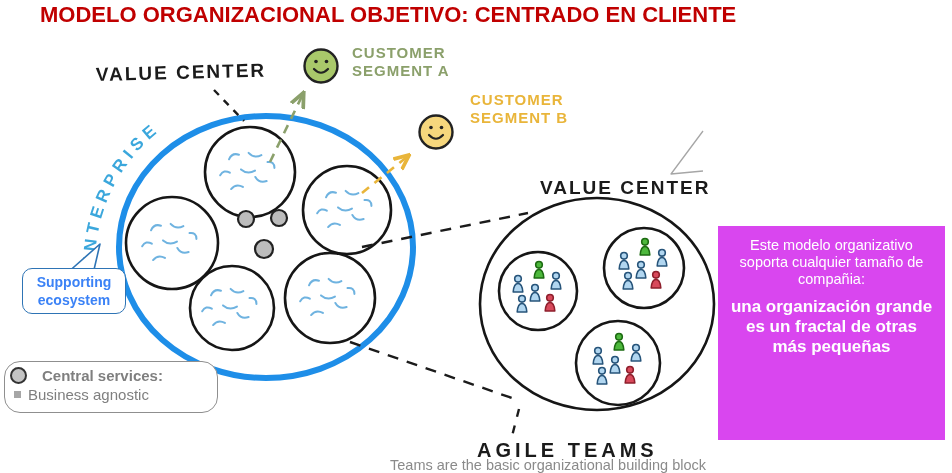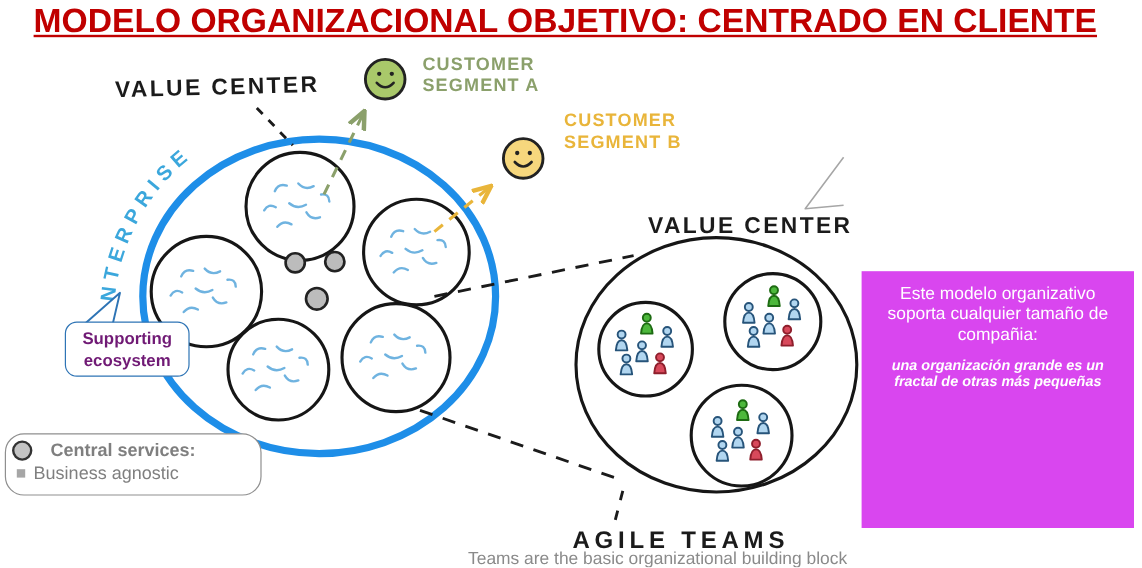--- a/index.html
+++ b/index.html
@@ -1,41 +1,41 @@
 <!DOCTYPE html>
 <html><head>
 <meta charset="utf-8">
 <style>
   html,body{margin:0;padding:0;background:#fff;}
   .stage{position:relative;width:952px;height:473px;background:#ffffff;overflow:hidden;
          font-family:"Liberation Sans",sans-serif;}
   .stage > svg{position:absolute;left:0;top:0;z-index:1;}
   svg text{font-family:"Liberation Sans",sans-serif;}
   .hand{font-weight:700;}
-  .title{position:absolute;left:28px;top:2px;z-index:2;margin:0;font-size:28px;font-weight:bold;
-         white-space:nowrap;letter-spacing:0px;font-family:"Liberation Sans",sans-serif;text-decoration:underline;}
+  .title{position:absolute;left:40px;top:2px;z-index:2;margin:0;font-size:22px;font-weight:bold;
+         white-space:nowrap;letter-spacing:0px;font-family:"Liberation Sans",sans-serif;}
   .callout{position:absolute;z-index:2;background:#fff;box-sizing:border-box;}
   .supporting{left:22px;top:268px;width:104px;border:1.6px solid #2e74b5;border-radius:10px;
               padding:4px 4px;text-align:center;font-size:14px;font-weight:bold;line-height:1.3;}
   .central{left:4px;top:361px;width:214px;border:1.2px solid #8f8f8f;border-radius:16px;
            padding:5px 8px 7px 5px;font-size:15px;color:#7f7f7f;}
   .central .hdr{display:flex;align-items:center;gap:15px;font-weight:bold;}
   .central .dot{width:13px;height:13px;border-radius:50%;background:#c4c4c4;border:2px solid #333;
                 flex:0 0 auto;}
   .central ul{list-style:none;margin:2px 0 0 0;padding:0;}
   .central li{display:flex;gap:7px;margin-top:1px;line-height:1.25;}
   .central li .sq{width:7px;height:7px;background:#a6a6a6;margin-top:5px;margin-left:4px;flex:0 0 auto;}
   .autonomy{left:697px;top:62px;width:250px;border:1.3px solid #a6a6a6;border-radius:16px;
             padding:10px 12px;font-size:15px;font-weight:bold;color:#8c8c8c;line-height:1.22;}
   .autonomy p{margin:0;}
   .autonomy p + p{margin-top:9px;}
   .fractal{left:718px;top:226px;width:227px;height:214px;padding:11px 9px;color:#fff;
            text-align:center;z-index:2;position:absolute;box-sizing:border-box;}
   .fractal p{margin:0;font-size:14.5px;line-height:1.18;}
-  .fractal .hl{font-size:12px;font-weight:bold;line-height:1.18;margin:9px 0;font-style:italic;}
+  .fractal .hl{font-size:17px;font-weight:bold;line-height:1.18;margin:9px 0;}
   .tails{position:absolute;left:0;top:0;z-index:3;pointer-events:none;}
 </style>
 </head>
 <body>
 
 <div class="stage">
 
   <h1 class="title" style="color: rgb(192, 0, 0);">MODELO ORGANIZACIONAL OBJETIVO: CENTRADO EN CLIENTE</h1>
 
   <svg width="952" height="473" viewBox="0 0 952 473">
@@ -231,21 +231,21 @@
           <circle cx="0" cy="-6.2" r="3.3" fill="#d8495b" stroke="#8e1f2c" stroke-width="1.6"></circle>
           <path d="M -4.8 7 Q -4.2 -1.5 0 -1.5 Q 4.2 -1.5 4.8 7 Z" fill="#d8495b" stroke="#8e1f2c" stroke-width="1.6" stroke-linejoin="round"></path>
         </g>
       </g>
 
     <line x1="519" y1="409" x2="511" y2="440" stroke="#1b1b1b" stroke-width="2.4" stroke-dasharray="8 9"></line>
     <text x="477" y="457" class="hand" font-size="20" letter-spacing="4" fill="#1b1b1b">AGILE TEAMS</text>
     <text x="548" y="470" text-anchor="middle" font-size="14.5" fill="#8a8a8a">Teams are the basic organizational building block</text>
   </svg>
 
-  <div class="callout supporting" style="color: #701a75; margin-left: 32px;">
+  <div class="callout supporting" style="color: #3b82f6;">
     <span>Supporting ecosystem</span>
   </div>
 
   <div class="callout central">
     <div class="hdr">
       <span class="dot"></span>
       <span>Central services:</span>
     </div>
     <ul>
       <li>

